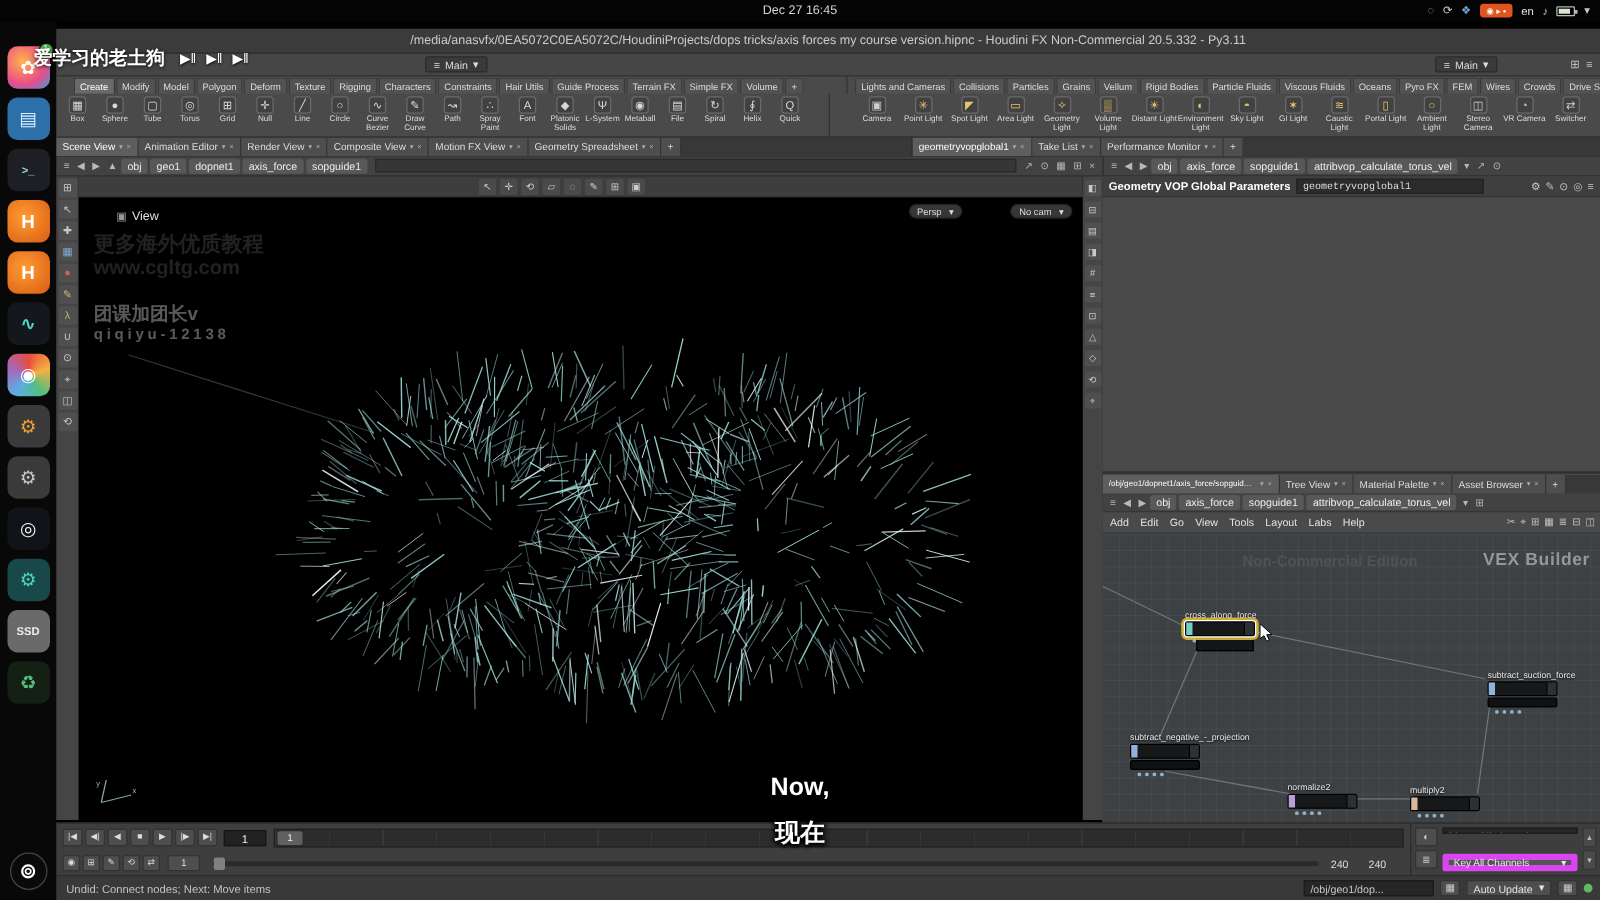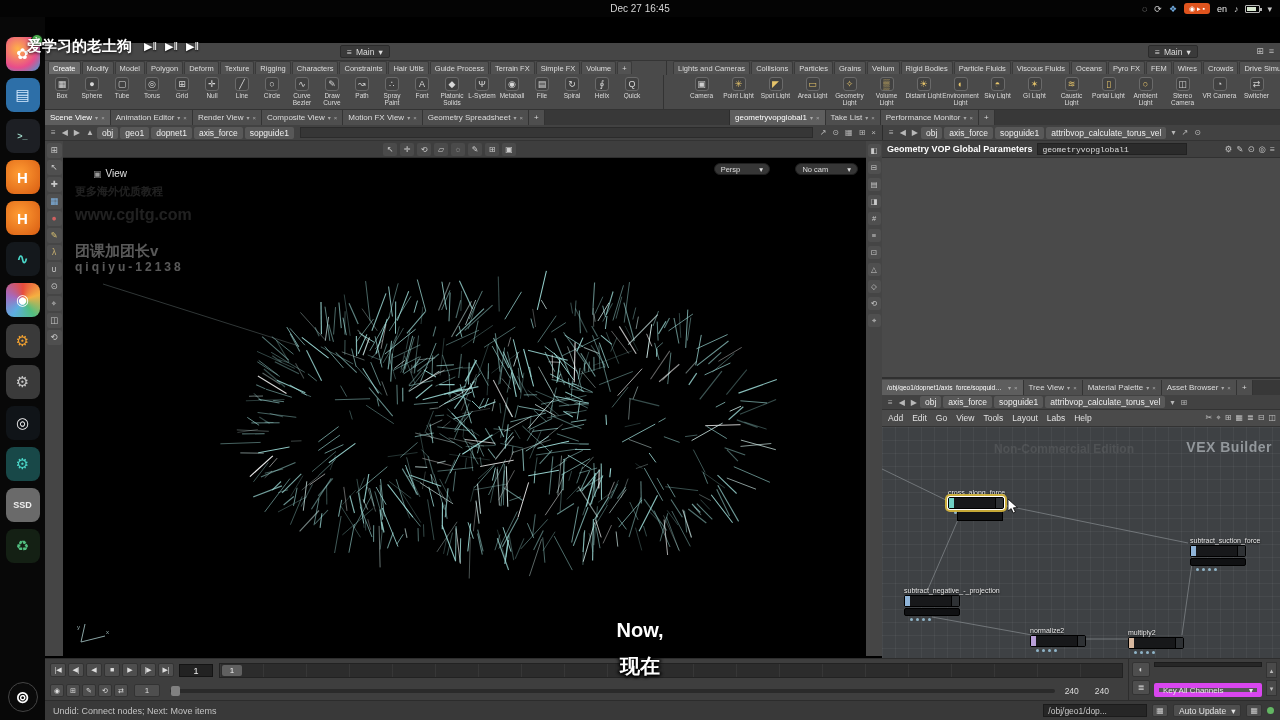--- a/index.html
+++ b/index.html
@@ -31,21 +31,21 @@
 #title-text{font-size:10px;color:#cbcbcb;white-space:nowrap;overflow:hidden;text-overflow:ellipsis;max-width:96%}
 #menubar{position:absolute;left:45px;top:43px;width:1235px;height:18px;background:#464646;border-bottom:1px solid #353535}
 .main-sel{position:absolute;top:2px;display:flex;align-items:center;gap:4px;background:#3a3a3a;border:1px solid #2b2b2b;border-radius:2px;padding:0 6px;height:13px;font-size:8.5px;color:#ddd}
 #main-sel-left{left:295px}
 #main-sel-right{left:1103px}
 #menubar-icons{position:absolute;right:6px;top:3px;display:flex;gap:5px}
 #menubar-icons .nm-ico{font-size:9px;color:#bbb}
 
 
 #shelfbar{position:absolute;left:45px;top:61px;width:1235px;height:49px;background:#4a4a4a;border-bottom:1px solid #333}
-#shelf-tabs{display:flex;height:14px;padding-left:3px;align-items:flex-start}
+#shelf-tabs{display:flex;height:14px;padding-left:14px;align-items:center}
 #shelf-tabs-left{display:flex;width:612px;overflow:hidden}
 #shelf-tabs-right{display:flex;flex:1;overflow:hidden}
 .shelf-sep{width:1px;background:#333;align-self:stretch;margin:0 6px}
 .stab{height:13px;padding:0 4px;font-size:7.5px;line-height:13px;color:#ddd;background:#525252;border:1px solid #3a3a3a;border-bottom:none;border-radius:2px 2px 0 0;margin-right:1px;white-space:nowrap;overflow:hidden;flex:none}
 .stab.active{background:#6a6a6a;color:#fff}
 .stab.plus{min-width:12px;text-align:center}
 #shelf-tools{display:flex;height:34px}
 #shelf-tools-left{display:flex;width:612px;padding-left:2px;overflow:hidden}
 #shelf-tools-right{display:flex;flex:1;overflow:hidden;margin-left:13px}
 .tool{display:flex;flex-direction:column;align-items:center;padding-top:2px;overflow:hidden;flex:none}
@@ -75,25 +75,25 @@
 .hicon{width:14px;height:13px;border-radius:2px;background:#4a4a4a;color:#ccc;font-size:8px;line-height:13px;text-align:center}
 #rtool{position:absolute;left:866px;top:141px;width:16px;height:515px;background:#454545;display:flex;flex-direction:column;align-items:center;gap:4px;padding-top:3px}
 #rtool .vicon{width:13px;height:13px;font-size:7.5px;line-height:13px}
 
 
 #viewport{position:absolute;left:63px;top:158px;width:803px;height:498px;background:#000;overflow:hidden}
 #particle-svg{position:absolute;left:0;top:0}
 #hud-view{position:absolute;left:30px;top:10px;display:flex;gap:4px;align-items:center;font-size:10px;color:#e0e0e0}
 .hud-ico{font-size:9px;color:#999}
 .wm{position:absolute;font-weight:bold}
-#wm1{left:12px;top:26px;font-size:11px;color:rgba(255,255,255,0.13)}
+#wm1{left:12px;top:26px;font-size:17px;color:rgba(255,255,255,0.13)}
 #wm2{left:12px;top:48px;font-size:16px;color:rgba(255,255,255,0.13)}
 #wm3{left:12px;top:84px;font-size:15px;color:rgba(255,255,255,0.35)}
 #wm4{left:12px;top:102px;font-size:12px;letter-spacing:3px;color:rgba(255,255,255,0.35)}
-.pill{position:absolute;top:5px;height:12px;background:rgba(60,60,60,.9);border:1px solid #1f1f1f;border-radius:6px;font-size:7.5px;color:#ddd;line-height:11px;padding:0 6px;display:flex;gap:19px;align-items:center}
+.pill{position:absolute;top:5px;height:12px;background:rgba(60,60,60,.9);border:1px solid #1f1f1f;border-radius:6px;font-size:7.5px;color:#ddd;line-height:11px;padding:0 6px;display:flex;gap:6px;align-items:center}
 #pill-persp{right:96px}
 #pill-nocam{right:8px}
 #vp-axis{position:absolute;left:12px;bottom:8px}
 
 
 #rightpane{position:absolute;left:882px;top:141px;width:398px;height:517px;background:#4a4a4a}
 #paramhdr{position:absolute;left:0;top:0;width:398px;height:17px;background:#3f3f3f;border-bottom:1px solid #313131;display:flex;align-items:center;gap:5px;padding:0 5px}
 #param-title{font-size:9px;font-weight:bold;color:#fff;white-space:nowrap}
 #param-name{height:12px;background:#2b2b2b;border:1px solid #222;color:#ddd;font-family:"Liberation Mono","DejaVu Sans Mono",monospace;font-size:8px;line-height:11px;padding:0 4px;width:150px;overflow:hidden;white-space:nowrap}
 #param-icons{margin-left:auto;display:flex;gap:4px}
@@ -214,20 +214,23 @@
         <div class="dock-item" style="background: rgb(24, 72, 72); color: rgb(74, 214, 200);">⚙</div>
         <div class="dock-item" style="background: rgb(106, 106, 106); color: rgb(238, 238, 238); font-size: 9px;">SSD</div>
         <div class="dock-item" style="background: rgb(20, 32, 20); color: rgb(82, 190, 128);">♻</div>
       </div>
     <div id="dock-spacer"></div>
     <div id="dock-items-bottom">
         <div class="dock-item" style="background: rgb(10, 10, 10); color: rgb(255, 255, 255); border: 1px solid rgb(68, 68, 68);">⊚</div>
       </div>
   </div>
 
+  <div id="titlebar">
+    <div id="title-text">/media/anasvfx/0EA5072C0EA5072C/HoudiniProjects/dops tricks/axis forces my course version.hipnc - Houdini FX Non-Commercial 20.5.332 - Py3.11</div>
+  </div>
 
   <div id="menubar">
     <div class="main-sel" id="main-sel-left">
       <span>≡</span>
       <span>Main</span>
       <span>▾</span>
     </div>
     <div class="main-sel" id="main-sel-right">
       <span>≡</span>
       <span>Main</span>

